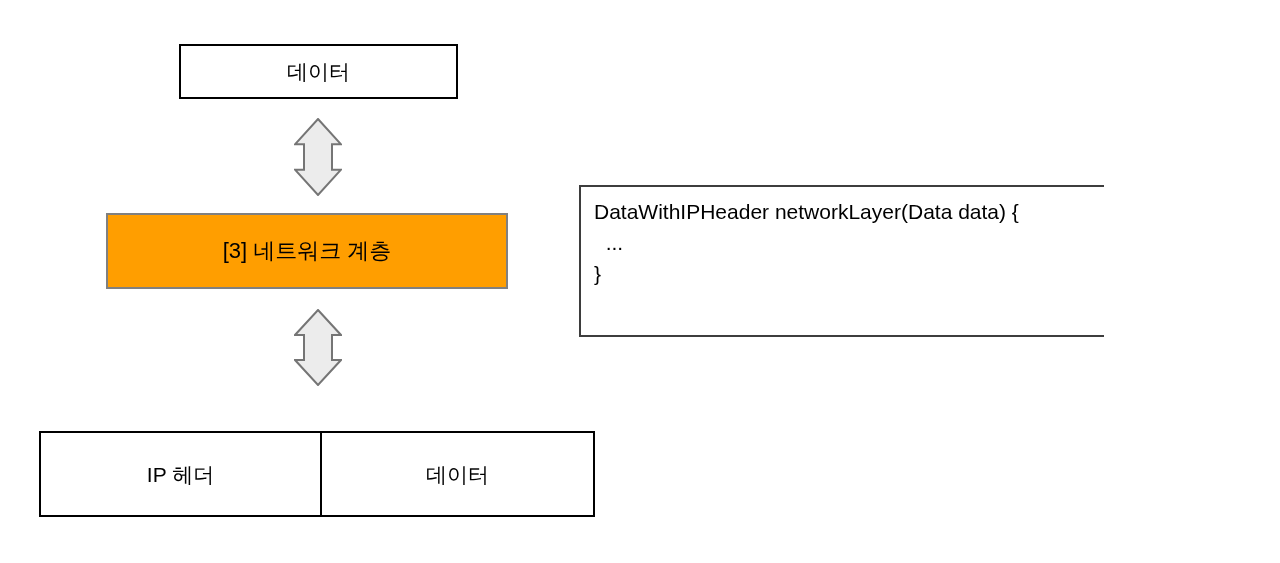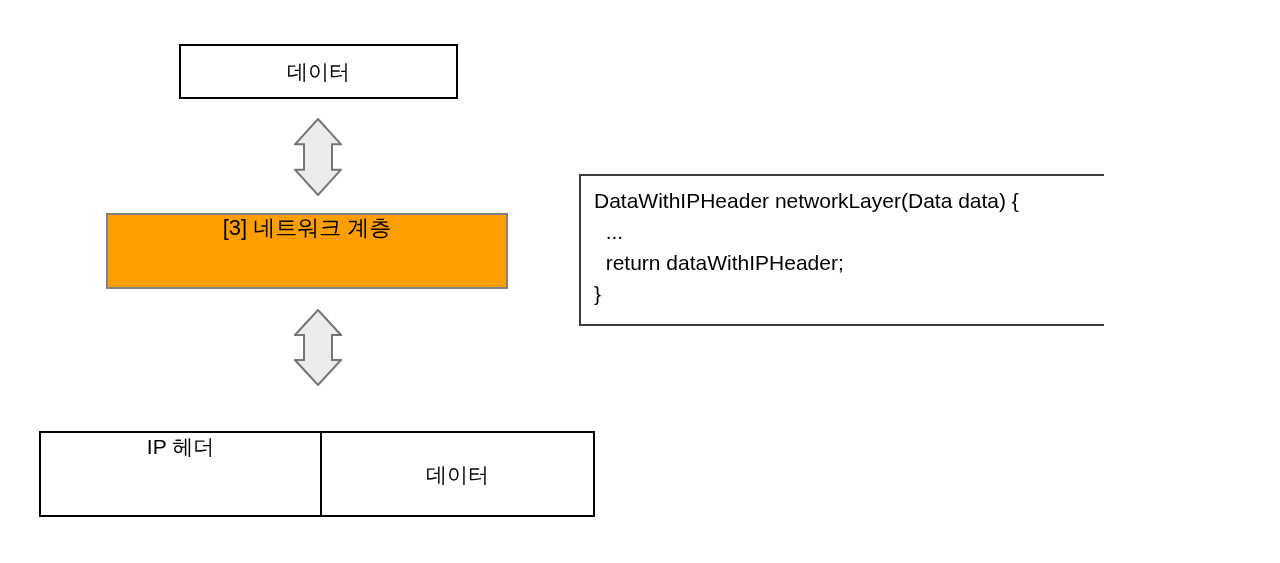--- a/index.html
+++ b/index.html
@@ -39,28 +39,28 @@
     stroke-linejoin: miter;
   }
 
   
   .network-box {
     left: 106px; top: 213px;
     width: 402px; height: 76px;
     border: 2px solid var(--network-layer-border);
     background: var(--network-layer-fill);
     display: flex; flex-direction: column;
-    align-items: center; justify-content: flex-start;
+    align-items: center; justify-content: center;
     font-size: 22px; line-height: 26px;
     text-align: center;
   }
 
   
   .code-box {
-    left: 579px; top: 174px;
+    left: 579px; top: 185px;
     width: 683px; height: 152px;
     border: 2px solid var(--code-border);
     background: #ffffff;
     padding: 9px 6px 0 13px;
     font-size: 21px; line-height: 31px;
   }
   .code-line { white-space: pre; }
 
   
   .packet-box {
@@ -72,21 +72,20 @@
   }
   .packet-cell {
     display: flex; flex-direction: column;
     align-items: center; justify-content: center;
     font-size: 21px; line-height: 27px;
     text-align: center;
   }
   .ip-header-cell {
     width: 279px;
     border-right: 2px solid var(--box-border);
-    justify-content: space-between;
   }
   .packet-data-cell { flex: 1; }
 </style>
 </head>
 <body>
 
 <div class="canvas">
 
   <div class="abs top-box">
     <span>데이터</span>
@@ -96,21 +95,20 @@
     <polygon points="24,1 47,26 38,26 38,51 47,51 24,76 1,51 10,51 10,26 1,26"></polygon>
   </svg>
 
   <div class="abs network-box">
     <div>[3] 네트워크 계층</div>
   </div>
 
   <div class="abs code-box">
     <div class="code-line">DataWithIPHeader networkLayer(Data data) {</div>
     <div class="code-line">  ...</div>
-    <div class="code-line">  return dataWithIPHeader;</div>
     <div class="code-line">}</div>
   </div>
 
   <svg class="arrow arrow-2" viewBox="0 0 48 77" preserveAspectRatio="none">
     <polygon points="24,1 47,26 38,26 38,51 47,51 24,76 1,51 10,51 10,26 1,26"></polygon>
   </svg>
 
   <div class="abs packet-box">
     <div class="packet-cell ip-header-cell">
       <div>IP 헤더</div>

